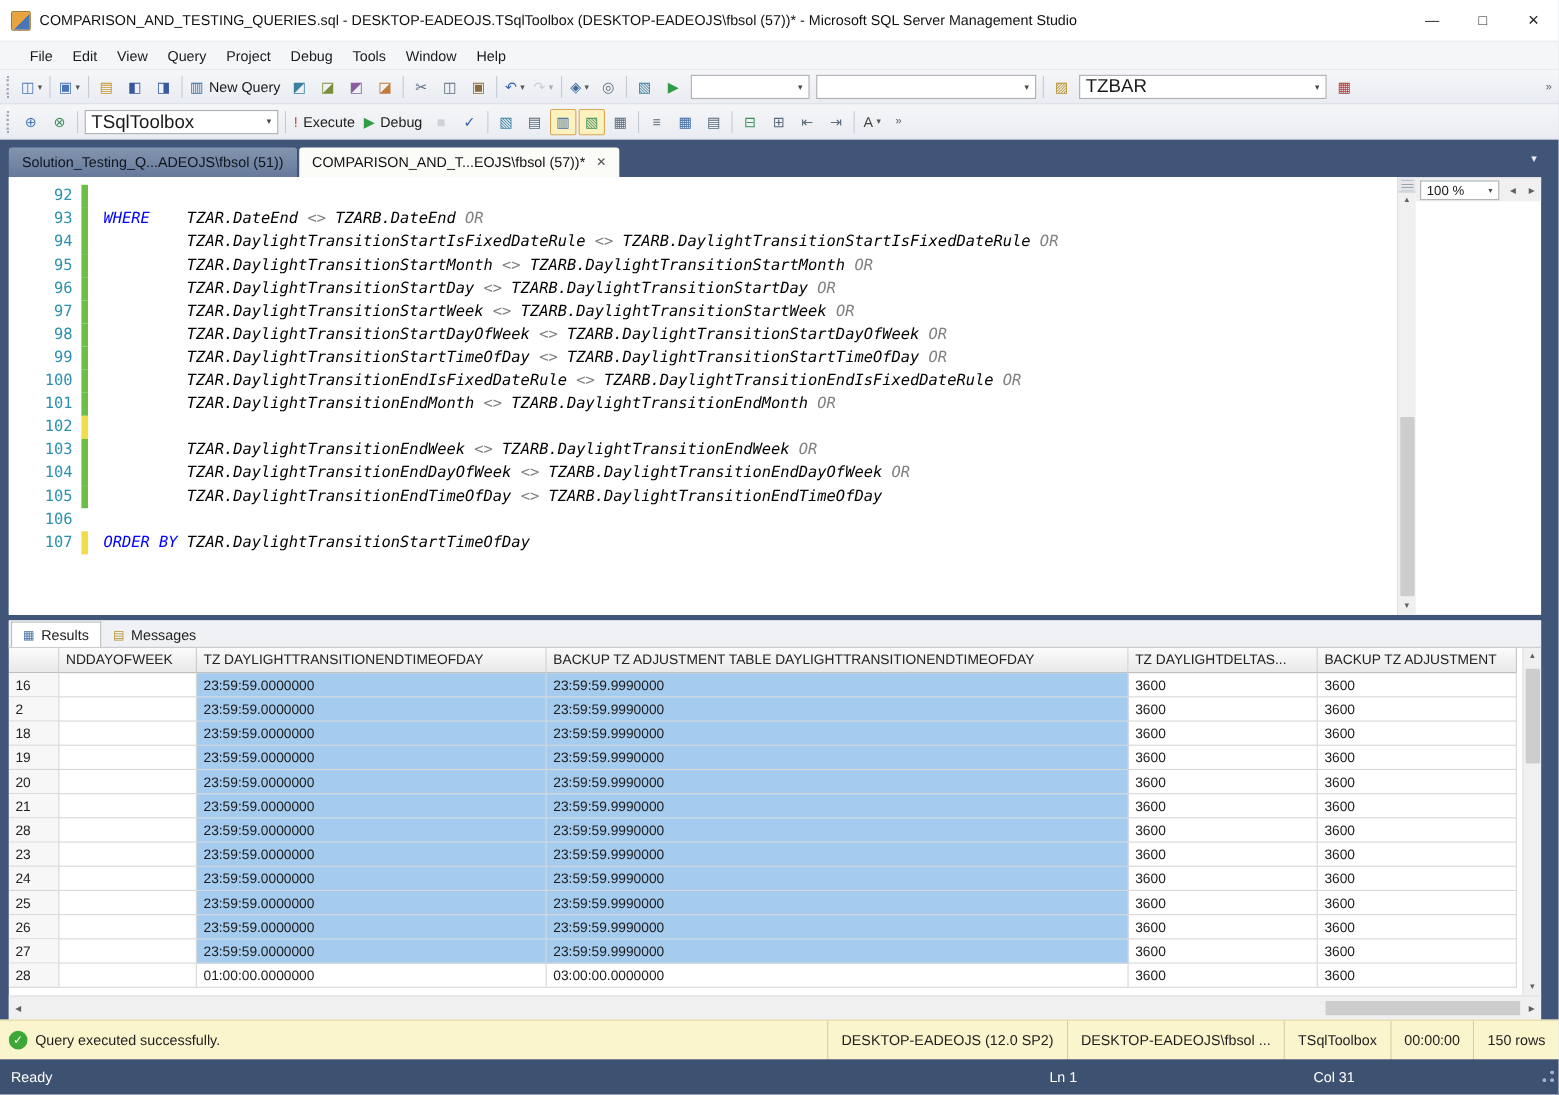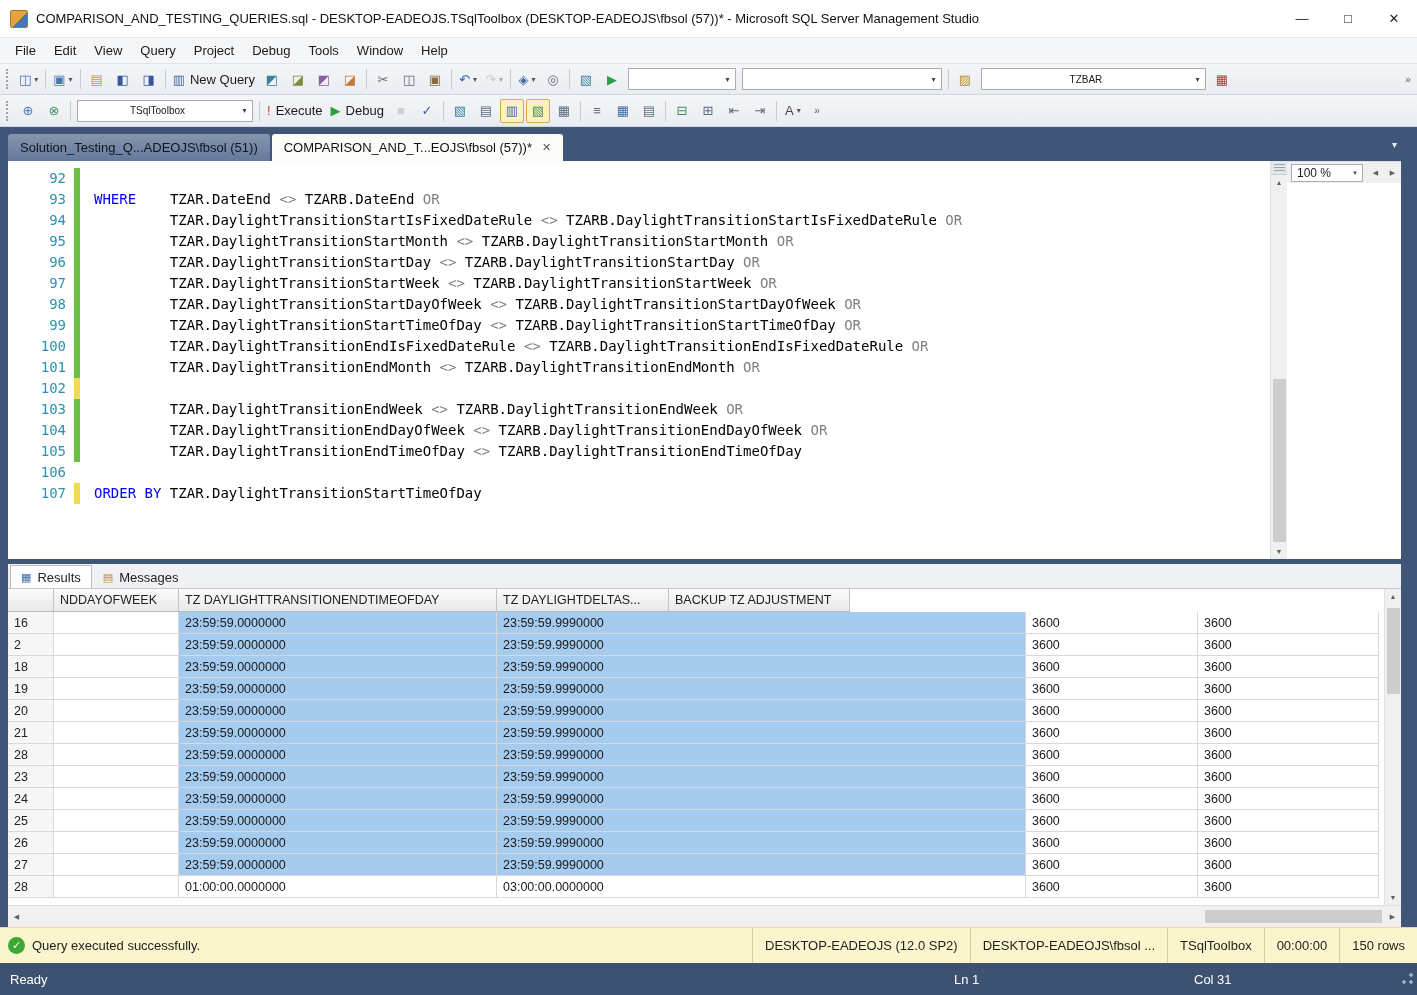--- a/index.html
+++ b/index.html
@@ -9,37 +9,37 @@
 
   
   .titlebar { height:38px; background:#ffffff; display:flex; align-items:center; border-bottom:1px solid #e6e6e6; flex:0 0 38px;}
   .app-icon { width:18px; height:18px; margin:0 8px 0 10px; border-radius:2px;
     background:linear-gradient(135deg,#e8a33d 0 55%,#4a76b8 55% 100%); border:1px solid #9c7a2e; }
   .title-text { font-size:13px; color:#111; white-space:nowrap; overflow:hidden; }
   .win-controls { margin-left:auto; display:flex; height:100%; }
   .win-btn { width:46px; height:100%; display:flex; align-items:center; justify-content:center; font-size:13px; color:#222; }
 
   
-  .menubar { height:26px; background:#f5f6f8; display:flex; align-items:stretch; padding-left:6px; flex:0 0 26px; border-bottom:1px solid #e3e5e9;}
+  .menubar { height:26px; background:#f5f6f8; display:flex; align-items:stretch; padding-left:18px; flex:0 0 26px; border-bottom:1px solid #e3e5e9;}
   .menu-item { padding:0 9px; display:flex; align-items:center; font-size:13px; color:#1a1a1a; }
 
   
   .toolbar { display:flex; align-items:center; background:linear-gradient(#f5f6f8,#e9ecf1); border-bottom:1px solid #d0d4dc; padding:0 2px; }
   .toolbar1 { height:31px; flex:0 0 31px; }
   .toolbar2 { height:32px; flex:0 0 32px; }
   .tgrip { width:5px; height:20px; margin:0 4px; border-left:2px dotted #9aa4b2; }
   .tsep { width:1px; height:20px; background:#c6cbd4; margin:0 3px; }
   .tbtn { height:24px; min-width:24px; display:flex; align-items:center; justify-content:center; margin:0 1px; border-radius:2px; padding:0 3px; }
   .tbtn.toggled { background:#fdf2be; border:1px solid #d8a85a; }
   .tbtn.disabled { opacity:.45; }
   .tglyph { font-size:13px; line-height:1; }
   .tlabel { font-size:13px; margin-left:5px; white-space:nowrap; }
   .tcaret { font-size:8px; color:#555; margin-left:3px; }
   .combo { height:22px; background:#fff; border:1px solid #abadb3; display:flex; align-items:center; margin:0 3px; }
-  .combo-val { flex:1; padding:0 5px; font-size:10px; white-space:nowrap; overflow:hidden;text-align:center; }
+  .combo-val { flex:1; padding:0 5px; font-size:17px; white-space:nowrap; overflow:hidden; }
   .combo-caret { width:15px; text-align:center; font-size:8px; color:#444; }
   .overflow-btn { width:14px; height:24px; margin-left:auto; display:flex; flex-direction:column; align-items:center; justify-content:center; color:#55606e; font-size:10px; }
   .toolbar2 .overflow-btn { margin-left:4px; }
 
   
   .shell { flex:1 1 auto; background:#405577; padding:0 16px 0 8px; display:flex; flex-direction:column; min-height:0; }
 
   
   .tabstrip { height:34px; flex:0 0 34px; display:flex; align-items:flex-end; gap:2px; }
   .doc-tab { height:27px; padding:0 12px; display:flex; align-items:center; gap:10px; font-size:13px;
@@ -51,21 +51,21 @@
   
   .edit-panel { flex:0 0 398px; display:flex; flex-direction:row; background:#fff; min-height:0; }
   .editor { flex:1 1 auto; display:flex; min-height:0; }
   .code-area { flex:1; overflow:hidden; padding-top:7px; background:#fff; }
   .code-line { display:flex; height:21px; line-height:21px; white-space:pre;
     font-family:"DejaVu Sans Mono","Liberation Mono",monospace; font-size:14px; }
   .ln { width:64px; text-align:right; padding-right:6px; color:#2b91af; flex:0 0 64px; }
   .marker { width:6px; flex:0 0 6px; margin-left:2px; }
   .marker.g { background:#6cbe45; }
   .marker.y { background:#f2dc4a; }
-  .code-text { margin-left:14px; }
+  .code-text { margin-left:14px;font-style:italic; }
   .kw { color:#0000ff; } .op { color:#808080; } .id,.pl { color:#000; }
 
   .vscroll { width:17px; flex:0 0 17px; background:#f0f0f0; border-left:1px solid #e2e2e2; display:flex; flex-direction:column; align-items:center; }
   .split-grip { width:100%; height:14px; background:#e4e6ea; border-bottom:1px solid #c9ccd2;
     background-image:repeating-linear-gradient(#9aa4b2 0 1px, transparent 1px 3px); background-size:11px 9px; background-position:center 3px; background-repeat:no-repeat; }
   .sb-btn { height:15px; width:100%; display:flex; align-items:center; justify-content:center; font-size:7px; color:#606060; }
   .sb-track { flex:1; width:100%; position:relative; }
   .sb-thumb { position:absolute; left:2px; width:13px; background:#cdcdcd; border-radius:1px; }
   .v-thumb-editor { bottom:2px; height:46%; }
 
@@ -380,20 +380,21 @@
             <span class="res-tab-icon" style="color: rgb(184, 145, 47);">▤</span>
             <span class="res-tab-label">Messages</span>
           </div>
         </div>
       <div class="grid-outer">
         <div class="grid-scroll">
           <div class="grid-header-row">
               <div class="gcell corner"></div>
               <div class="gcell ghead" style="width: 125px;">NDDAYOFWEEK</div>
               <div class="gcell ghead" style="width: 318px;">TZ DAYLIGHTTRANSITIONENDTIMEOFDAY</div>
+              <div class="gcell ghead" style="width: 529px;">BACKUP TZ ADJUSTMENT TABLE DAYLIGHTTRANSITIONENDTIMEOFDAY</div>
               <div class="gcell ghead" style="width: 172px;">TZ DAYLIGHTDELTAS...</div>
               <div class="gcell ghead" style="width: 181px;">BACKUP TZ ADJUSTMENT</div>
             </div>
           <div>
               <div class="grow">
                 <div class="gcell rnum">16</div>
                 <div class="gcell" style="width: 125px;"></div>
                 <div class="gcell sel" style="width: 318px;">23:59:59.0000000</div>
                 <div class="gcell sel" style="width: 529px;">23:59:59.9990000</div>
                 <div class="gcell" style="width: 172px;">3600</div>

